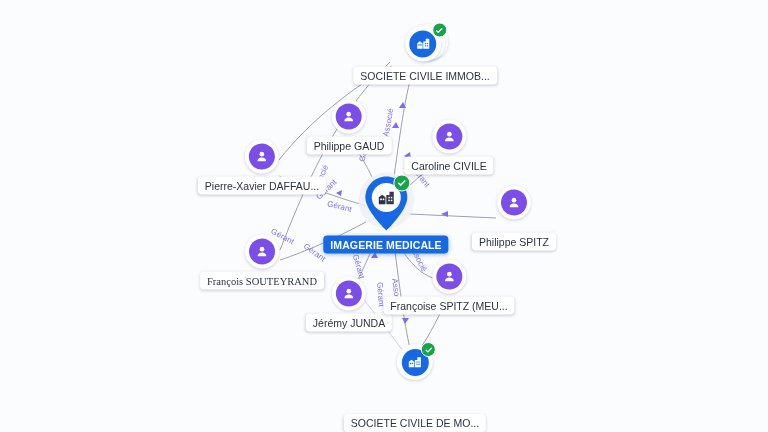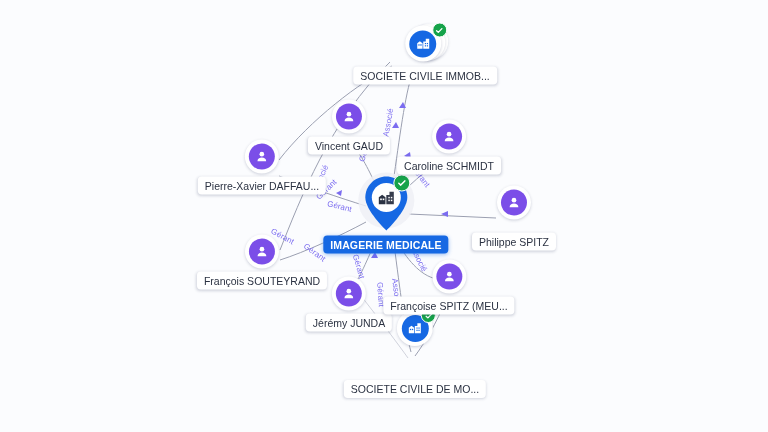--- a/index.html
+++ b/index.html
@@ -250,21 +250,21 @@
       </div>
       <div class="badge" style="right:-2px;top:-1px;">
         <svg width="8" height="8" viewBox="0 0 12 12">
           <path d="M2 6.3 L4.6 8.8 L10 3.2" stroke="#ffffff" stroke-width="2" fill="none" stroke-linecap="round" stroke-linejoin="round"></path>
         </svg>
       </div>
     </div>
     <div class="label">SOCIETE CIVILE IMMOB...</div>
   </div>
 
-  <div class="node" style="left:415px;top:354px;gap:27px;">
+  <div class="node" style="left:415px;top:388px;gap:27px;">
     <div class="company-wrap" style="width:36px;">
       <div class="company-circle" style="left:0;top:0;">
         <div class="company-inner">
           <svg width="16" height="16" viewBox="0 0 24 24" fill="#ffffff">
             <path d="M3 20h8v-8.2L7 8.6 3 11.8V20z"></path>
             <path d="M12 20h9V5h-5.2v4H12v11z"></path>
             <rect x="4.6" y="13.2" width="2" height="2" fill="#1668e3"></rect>
             <rect x="7.6" y="13.2" width="2" height="2" fill="#1668e3"></rect>
             <rect x="14.4" y="11.2" width="1.8" height="1.8" fill="#1668e3"></rect>
             <rect x="17.4" y="11.2" width="1.8" height="1.8" fill="#1668e3"></rect>
@@ -284,33 +284,33 @@
 
   <div class="node" style="left:349px;top:127px;">
     <div class="person-circle">
       <div class="person-inner">
         <svg width="14" height="14" viewBox="0 0 24 24" fill="#ffffff">
           <circle cx="12" cy="8" r="4"></circle>
           <path d="M4.5 20c0-4.1 3.4-6.3 7.5-6.3s7.5 2.2 7.5 6.3z"></path>
         </svg>
       </div>
     </div>
-    <div class="label">Vincent GAUD</div>
+    <div class="label">Philippe GAUD</div>
   </div>
 
   <div class="node" style="left:449px;top:147px;">
     <div class="person-circle">
       <div class="person-inner">
         <svg width="14" height="14" viewBox="0 0 24 24" fill="#ffffff">
           <circle cx="12" cy="8" r="4"></circle>
           <path d="M4.5 20c0-4.1 3.4-6.3 7.5-6.3s7.5 2.2 7.5 6.3z"></path>
         </svg>
       </div>
     </div>
-    <div class="label">Caroline SCHMIDT</div>
+    <div class="label">Caroline CIVILE</div>
   </div>
 
   <div class="node" style="left:262px;top:167px;">
     <div class="person-circle">
       <div class="person-inner">
         <svg width="14" height="14" viewBox="0 0 24 24" fill="#ffffff">
           <circle cx="12" cy="8" r="4"></circle>
           <path d="M4.5 20c0-4.1 3.4-6.3 7.5-6.3s7.5 2.2 7.5 6.3z"></path>
         </svg>
       </div>
@@ -323,21 +323,21 @@
       <div class="person-inner">
         <svg width="14" height="14" viewBox="0 0 24 24" fill="#ffffff">
           <circle cx="12" cy="8" r="4"></circle>
           <path d="M4.5 20c0-4.1 3.4-6.3 7.5-6.3s7.5 2.2 7.5 6.3z"></path>
         </svg>
       </div>
     </div>
     <div class="label">Philippe SPITZ</div>
   </div>
 
-  <div class="node" style="left:262px;top:262px;">
+  <div class="node" style="left:262px;top:262px;font-family:Liberation Serif, serif;">
     <div class="person-circle">
       <div class="person-inner">
         <svg width="14" height="14" viewBox="0 0 24 24" fill="#ffffff">
           <circle cx="12" cy="8" r="4"></circle>
           <path d="M4.5 20c0-4.1 3.4-6.3 7.5-6.3s7.5 2.2 7.5 6.3z"></path>
         </svg>
       </div>
     </div>
     <div class="label">François SOUTEYRAND</div>
   </div>

